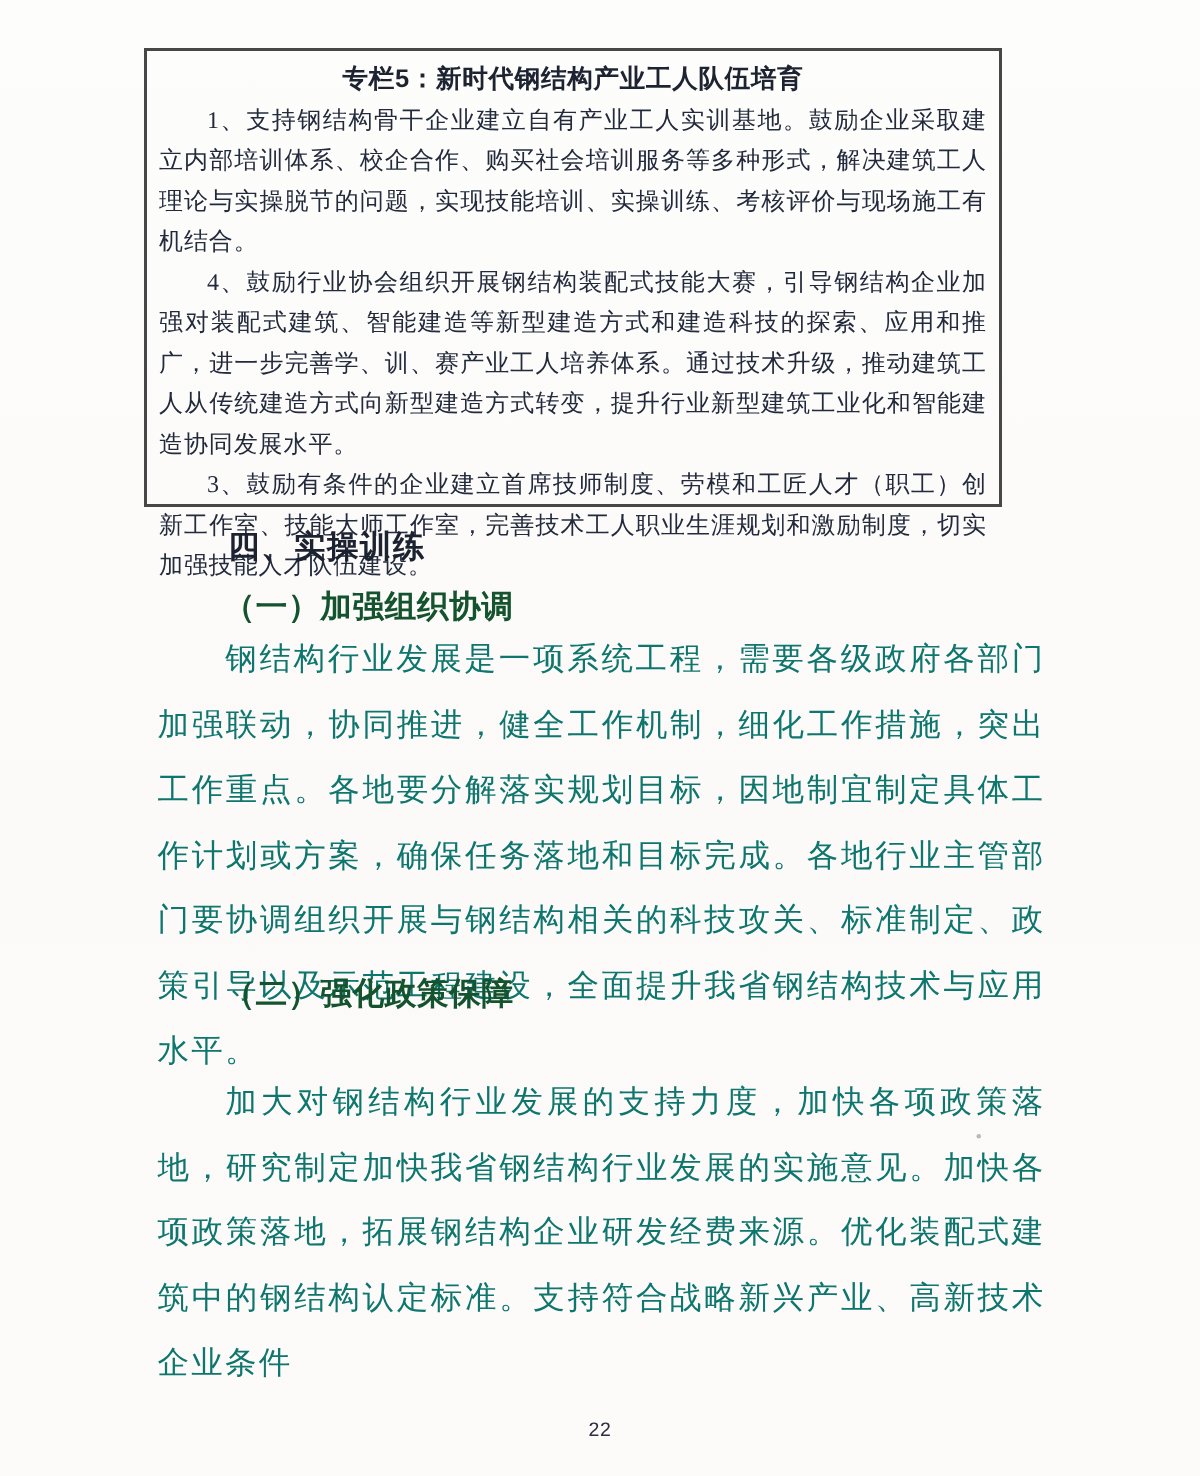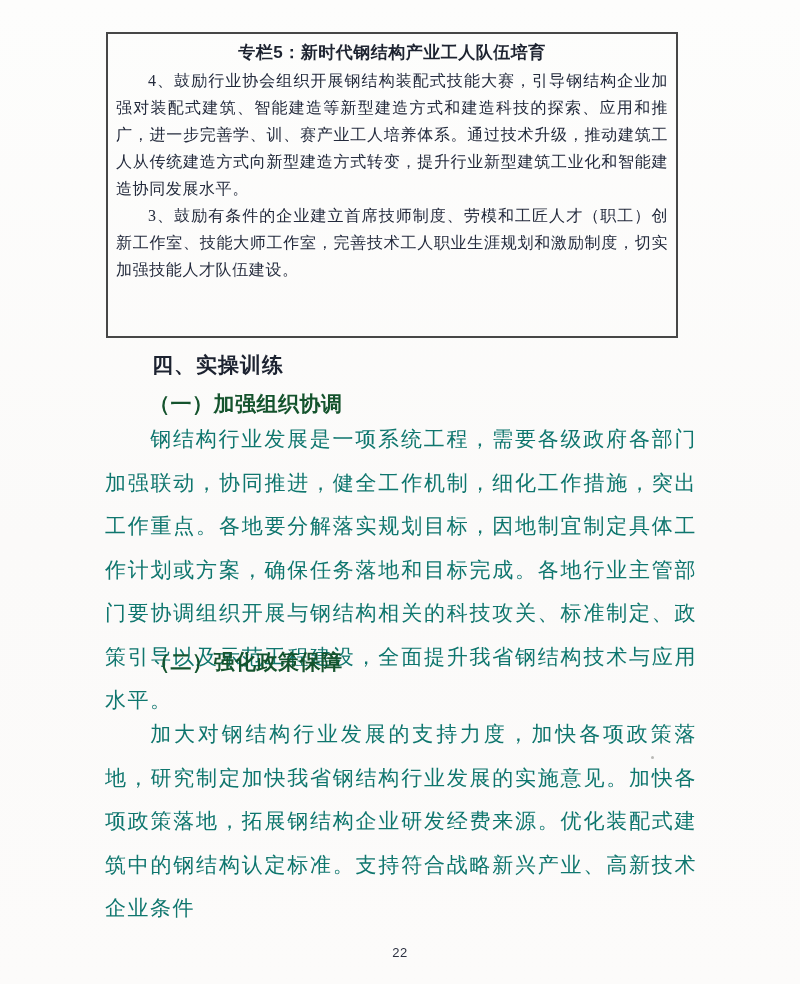--- a/index.html
+++ b/index.html
@@ -15,21 +15,21 @@
     font-family: "Liberation Serif", "DejaVu Serif", serif;
     color: #222838;
   }
   .page {
     position: absolute;
     inset: 0;
   }
   
   .callout-box {
     position: absolute;
-    left: 106px;
+    left: 96px;
     top: 32px;
     width: 572px;
     height: 306px;
     box-sizing: border-box;
     border: 2px solid #474747;
     padding: 5px 8px 0 8px;
     background: transparent;
   }
   .callout-title {
     text-align: center;
@@ -105,20 +105,21 @@
     background: #b9b9b6;
   }
 </style>
 </head>
 <body>
 
 <div class="page">
 
   <div class="callout-box">
     <div class="callout-title">专栏5：新时代钢结构产业工人队伍培育</div>
+    <p class="callout-para">1、支持钢结构骨干企业建立自有产业工人实训基地。鼓励企业采取建立内部培训体系、校企合作、购买社会培训服务等多种形式，解决建筑工人理论与实操脱节的问题，实现技能培训、实操训练、考核评价与现场施工有机结合。</p>
     <p class="callout-para">4、鼓励行业协会组织开展钢结构装配式技能大赛，引导钢结构企业加强对装配式建筑、智能建造等新型建造方式和建造科技的探索、应用和推广，进一步完善学、训、赛产业工人培养体系。通过技术升级，推动建筑工人从传统建造方式向新型建造方式转变，提升行业新型建筑工业化和智能建造协同发展水平。</p>
     <p class="callout-para">3、鼓励有条件的企业建立首席技师制度、劳模和工匠人才（职工）创新工作室、技能大师工作室，完善技术工人职业生涯规划和激励制度，切实加强技能人才队伍建设。</p>
   </div>
 
   <div class="section-heading" style="top:352px;">四、实操训练</div>
 
   <div class="subsection-heading" style="top:391px;">（一）加强组织协调</div>
 
   <p class="body-para" style="top:418px;">钢结构行业发展是一项系统工程，需要各级政府各部门加强联动，协同推进，健全工作机制，细化工作措施，突出工作重点。各地要分解落实规划目标，因地制宜制定具体工作计划或方案，确保任务落地和目标完成。各地行业主管部门要协调组织开展与钢结构相关的科技攻关、标准制定、政策引导以及示范工程建设，全面提升我省钢结构技术与应用水平。</p>
 

